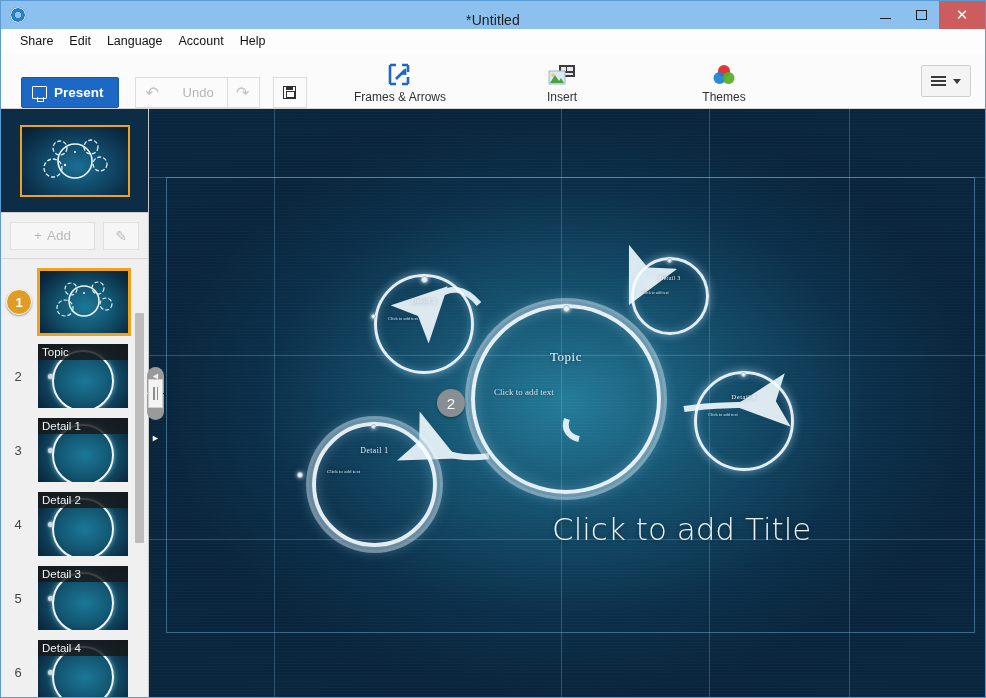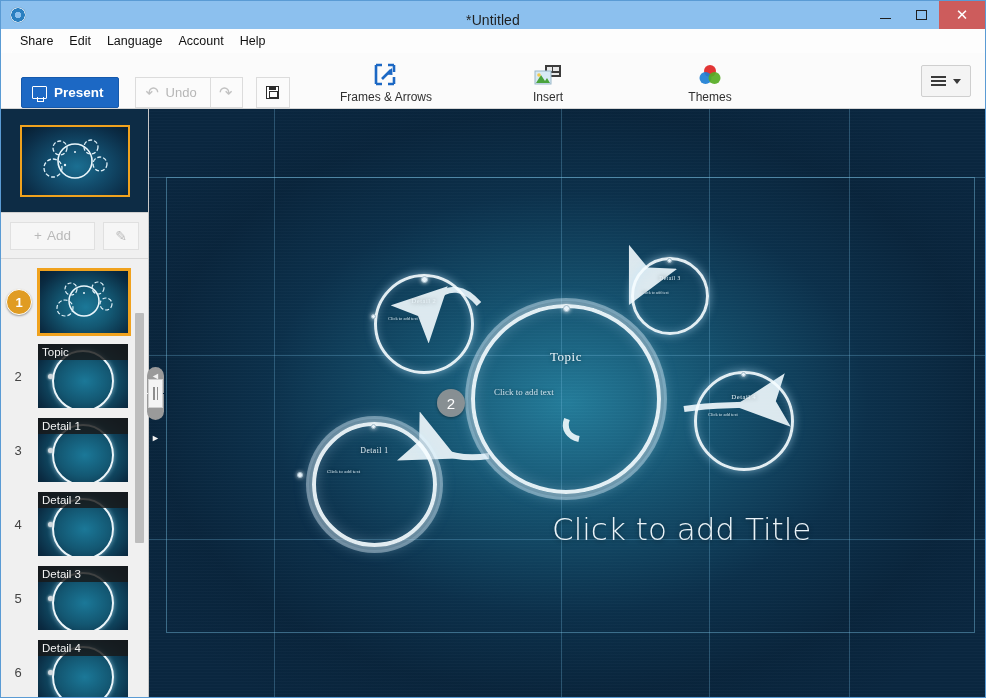--- a/index.html
+++ b/index.html
@@ -66,21 +66,21 @@
     width: 15px; height: 13px; position: relative;
     border: 1.6px solid #fff; border-radius: 1px;
   }
   .icon-present::after {
     content:""; position: absolute; left: 4px; top: 10px; width: 5px; height: 4px;
     border-bottom: 1.6px solid #fff; border-left: 1.6px solid #fff; border-right:1.6px solid #fff;
   }
   .undo-group { display: flex; margin-left: 16px; }
   .btn-flat {
     height: 31px; background: #fbfbfb; border: 1px solid #dcdcdc;
-    display: flex; align-items: center; justify-content: center; gap: 6px;
+    display: flex; align-items: center; justify-content: center; gap: 23px;
     color: #b6b6b6; font-size: 13px;
   }
   .btn-undo { padding: 0 13px 0 10px; border-right: none; }
   .btn-redo { width: 33px; }
   .btn-save { width: 34px; height: 31px; margin-left: 13px; background:#fbfbfb; border: 1px solid #dcdcdc;
               display:flex; align-items:center; justify-content:center; }
   .arrow-l, .arrow-r { width: 14px; height: 14px; position: relative; display:inline-block; }
   .arrow-l::before {
     content:"↶"; font-size: 16px; line-height: 14px; color: #c2c2c2;
   }
@@ -90,21 +90,21 @@
   .icon-save {
     width: 13px; height: 13px; border: 1.6px solid #2d2d2d; position: relative; background:#fff;
   }
   .icon-save::before{
     content:""; position:absolute; left:2px; top:-1px; width:7px; height:4px; background:#2d2d2d;
   }
   .icon-save::after{
     content:""; position:absolute; left:2px; bottom:0px; width:7px; height:5px; border:1px solid #2d2d2d;
   }
 
-  .tb-center { position: absolute; left: 330px; top: 0; height: 56px; display: flex; gap: 52px; }
+  .tb-center { position: absolute; left: 344px; top: 0; height: 56px; display: flex; gap: 52px; }
   .tb-tool {
     width: 110px; display: flex; flex-direction: column; align-items: center;
     justify-content: center; gap: 2px; padding-top: 4px;
   }
   .tb-tool .lbl { font-size: 12px; color: #303030; }
   .tb-ico { height: 26px; display:flex; align-items:center; justify-content:center; }
 
   .tb-right { position: absolute; right: 14px; top: 12px; display: flex; gap: 10px; }
   .btn-menu-dd, .btn-share {
     height: 32px; background: #f4f4f4; border: 1px solid #cfcfcf; border-radius: 2px;

